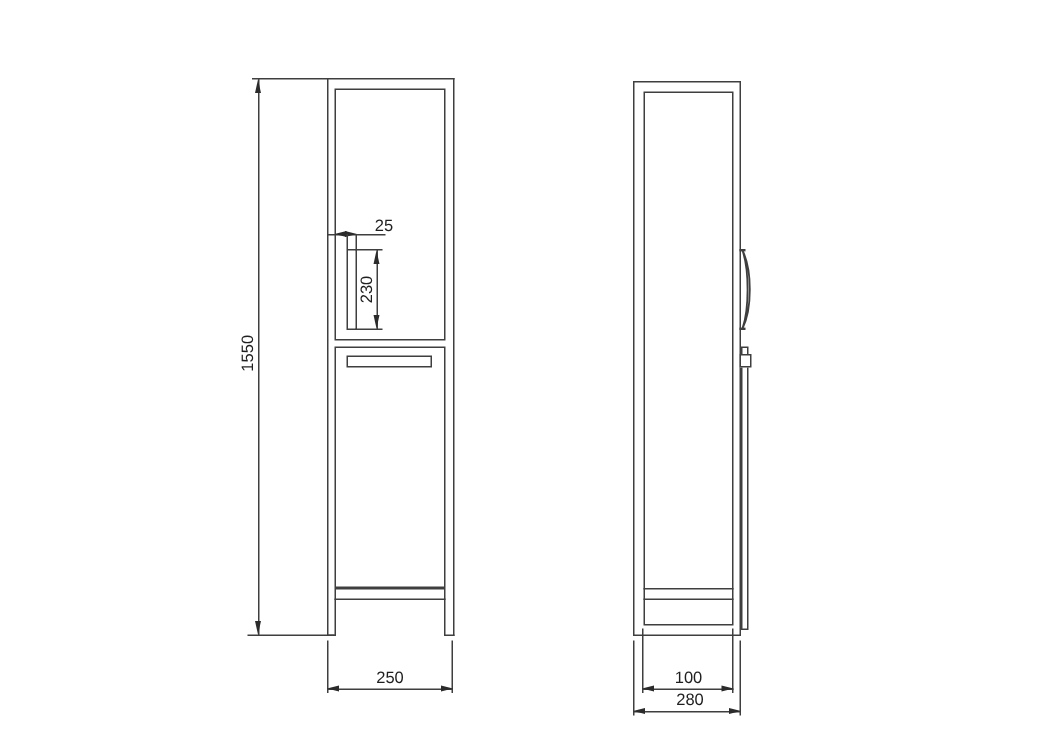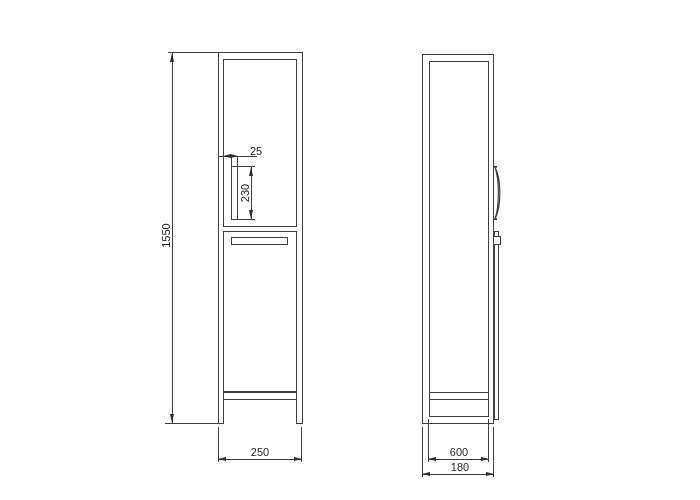--- a/index.html
+++ b/index.html
@@ -91,23 +91,23 @@
       <path d="M 3 5 C 9.5 18, 9.5 44, 3 57 C 7.5 44, 7.5 18, 3 5 Z" fill="#ffffff" stroke="#3f3f3f" stroke-width="1.2"></path>
     </svg>
 
     <div class="rect" style="left:493px; top:236px; width:8px; height:9px;"></div>
 
     <div class="ln" style="left:428px; top:419px; width:1px; height:43px;"></div>
     <div class="ln" style="left:488px; top:419px; width:1px; height:43px;"></div>
     <div class="ln" style="left:428px; top:459px; width:61px; height:1px;"></div>
     <div class="arr arr-l" style="left:428px; top:457px;"></div>
     <div class="arr arr-r" style="left:481px; top:457px;"></div>
-    <div class="dimtext" style="left:443px; top:446px; width:32px; height:12px;">600</div>
+    <div class="dimtext" style="left:443px; top:446px; width:32px; height:12px;">100</div>
 
     <div class="ln" style="left:422px; top:427px; width:1px; height:50px;"></div>
     <div class="ln" style="left:493px; top:427px; width:1px; height:50px;"></div>
     <div class="ln" style="left:422px; top:474px; width:72px; height:1px;"></div>
     <div class="arr arr-l" style="left:422px; top:472px;"></div>
     <div class="arr arr-r" style="left:486px; top:472px;"></div>
-    <div class="dimtext" style="left:444px; top:461px; width:32px; height:12px;">180</div>
+    <div class="dimtext" style="left:444px; top:461px; width:32px; height:12px;">280</div>
   </div>
 
 </div>
 
 </body></html>

